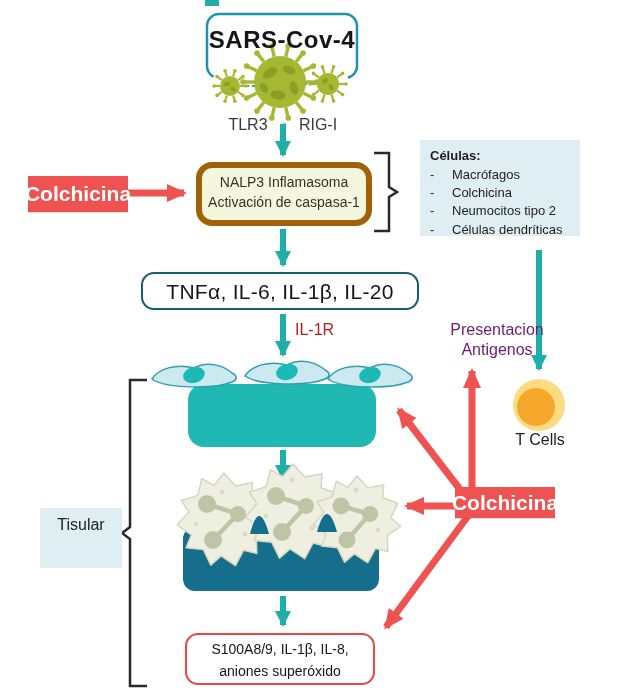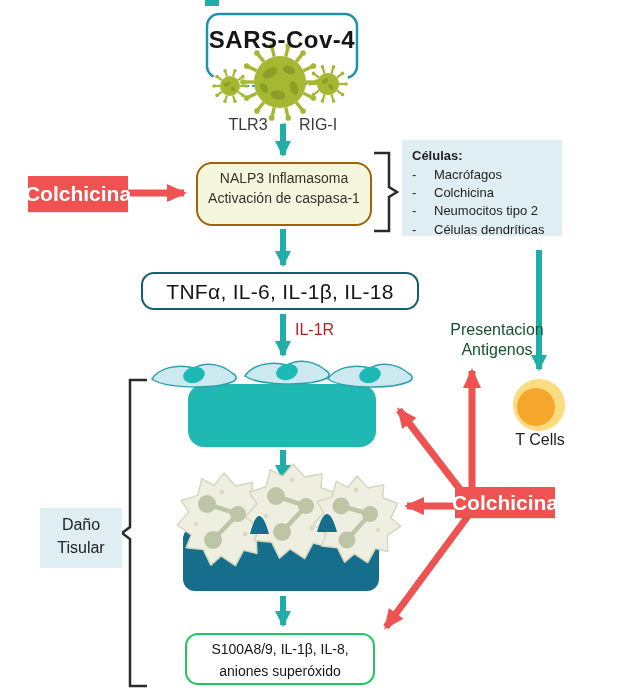--- a/index.html
+++ b/index.html
@@ -10,34 +10,34 @@
   .center{text-align:center;}
   .sars-text{left:207px;top:26px;width:150px;font-size:24px;font-weight:600;letter-spacing:.5px;color:#161616;}
   .recep{font-size:16px;color:#3a3a3a;text-align:center;}
   .tlr3{left:226px;top:116px;width:44px;}
   .rigi{left:296px;top:116px;width:44px;}
   .redbox{background:#EE5351;color:#fff;font-size:21px;font-weight:600;
           display:flex;align-items:center;justify-content:center;
           box-shadow:0 1px 0 rgba(0,0,0,.12);}
   .colch-left{left:28px;top:176px;width:100px;height:36px;}
   .colch-mid{left:455px;top:487px;width:100px;height:31px;}
-  .nalp3{left:196px;top:162px;width:176px;height:64px;background:#F5F6DE;border:2px solid #a16207;
+  .nalp3{left:196px;top:162px;width:176px;height:64px;background:#F5F6DE;border:6px solid #a16207;
          border-radius:16px;font-size:14px;line-height:1.42;padding-top:5px;color:#33332b;font-weight:500;}
-  .celulas{left:402px;top:140px;width:160px;height:96px;background:#DFEEF3;padding:8px 8px 6px 10px;font-size:13px;}
+  .celulas{left:420px;top:140px;width:160px;height:96px;background:#DFEEF3;padding:8px 8px 6px 10px;font-size:13px;}
   .celulas .title{font-weight:700;margin-bottom:3px;}
   .celulas .row{display:flex;line-height:1.4;}
   .celulas .dash{width:22px;flex:0 0 22px;}
   .tnf{left:141px;top:272px;width:278px;height:38px;border:2px solid #155E6E;border-radius:13px;
        background:#fff;font-size:21px;font-weight:500;line-height:36px;letter-spacing:.3px;color:#161616;}
   .il1r{left:295px;top:321px;width:50px;font-size:16px;color:#b91c1c;}
-  .present{left:435px;top:320px;width:124px;font-size:16px;line-height:1.25;color:#14532d;}
+  .present{left:435px;top:320px;width:124px;font-size:16px;line-height:1.25;color:#701a75;}
   .tcells{left:505px;top:431px;width:70px;font-size:16px;color:#222;}
   .dano{left:40px;top:508px;width:82px;height:60px;background:#DFEEF3;font-size:16px;
         line-height:1.45;padding-top:5px;color:#222;}
-  .bottombox{left:185px;top:633px;width:190px;height:52px;border:2px solid #22c55e;border-radius:13px;
+  .bottombox{left:185px;top:633px;width:190px;height:52px;border:2px solid #ef4444;border-radius:13px;
              background:#fff;font-size:14px;line-height:1.55;padding-top:4px;color:#161616;font-weight:500;}
 </style>
 </head>
 <body>
 
 <div class="stage">
 
   <svg class="layer" width="624" height="699" viewBox="0 0 624 699">
     <defs>
       <marker id="mTeal" markerUnits="userSpaceOnUse" markerWidth="18" markerHeight="18" refX="15" refY="9" orient="auto">
@@ -240,36 +240,35 @@
     <div class="row">
       <span class="dash">-</span>
       <span>Neumocitos tipo 2</span>
     </div>
     <div class="row">
       <span class="dash">-</span>
       <span>Células dendríticas</span>
     </div>
   </div>
 
-  <div class="abs tnf center">TNFα, IL-6, IL-1β, IL-18</div>
+  <div class="abs tnf center">TNFα, IL-6, IL-1β, IL-20</div>
   <div class="abs il1r">IL-1R</div>
 
   <div class="abs present center">
     <div>Presentacion</div>
     <div>Antigenos</div>
   </div>
 
   <div class="abs tcells center">T Cells</div>
 
   <div class="abs redbox colch-mid">
     <span>Colchicina</span>
   </div>
 
   <div class="abs dano center">
-    <div>Daño</div>
     <div>Tisular</div>
   </div>
 
   <div class="abs bottombox center">
     <div>S100A8/9, IL-1β, IL-8,</div>
     <div>aniones superóxido</div>
   </div>
 
 </div>
 

